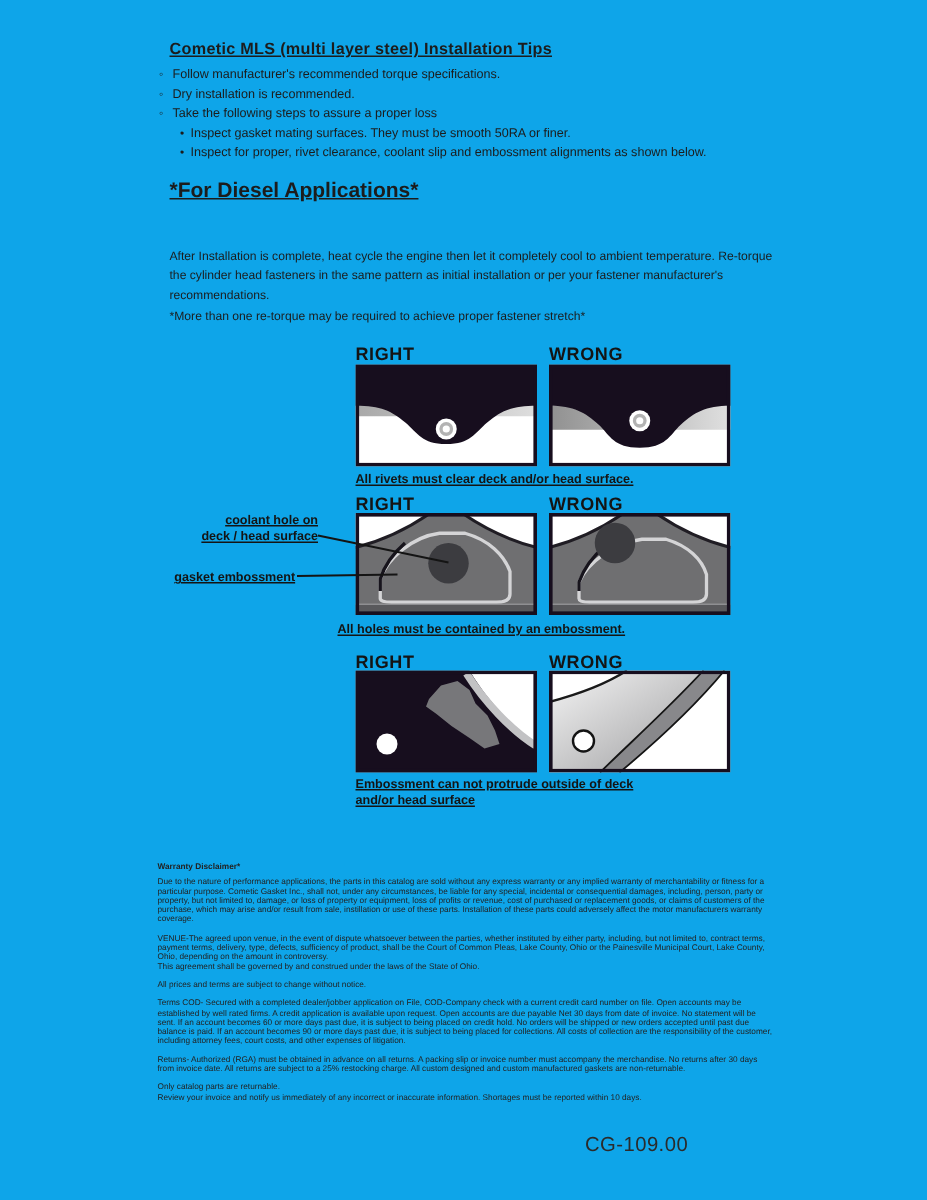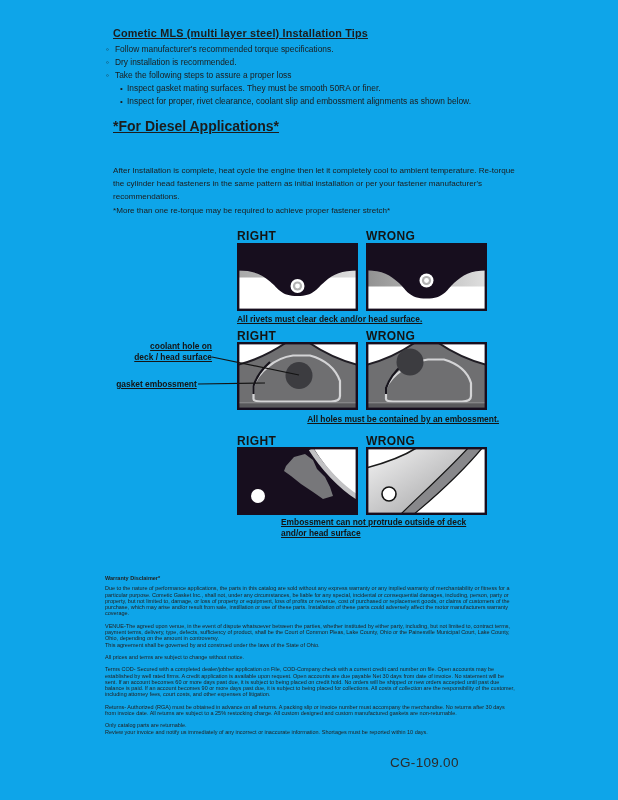--- a/index.html
+++ b/index.html
@@ -140,21 +140,21 @@
       <line x1="0" y1="60.8" x2="121" y2="60.8" stroke="#8f8f92" stroke-width="1"></line>
       <rect x="1.2" y="1.2" width="118.6" height="65.6" fill="none" stroke="#170e1e" stroke-width="2.4"></rect>
     </svg>
   </div>
 
   <svg class="abs leader" style="left:190px;top:340px;" width="120" height="50" viewBox="0 0 120 50">
     <line x1="22" y1="17" x2="109" y2="35" stroke="#141414" stroke-width="1.2"></line>
     <line x1="8" y1="44" x2="75" y2="43" stroke="#141414" stroke-width="1.2"></line>
   </svg>
 
-  <div class="abs cap" style="left:249px;top:414px;width:250px;text-align:right;">All holes must be contained by an embossment.</div>
+  <div class="abs cap" style="left:225px;top:414px;width:250px;text-align:left;">All holes must be contained by an embossment.</div>
 
   <div class="abs dlabel" style="left:237px;top:434px;">RIGHT</div>
   <div class="abs dlabel" style="left:366px;top:434px;">WRONG</div>
 
   <div class="abs panel" style="left:237px;top:447px;">
     <svg viewBox="0 0 121 68" preserveAspectRatio="none">
       <rect width="121" height="68" fill="#ffffff"></rect>
       <path d="M0,0 H76 C88,20 106,40 121,49 V68 H0 Z" fill="#170e1e"></path>
       <path d="M74,2 C86,21 104,40 120,50" stroke="#c2c2c4" stroke-width="5" fill="none"></path>
       <path d="M49,19 L57,10 L68,7 L76,13 L80,22 L88,30 L93,40 L96,49 L86,52 L76,45 L64,37 L54,29 L47,24 Z" fill="#77777a"></path>
@@ -175,21 +175,21 @@
       <path d="M52,0 L103,0 C78,27 52,50 34,68 L0,68 L0,21 C19,16 38,9 52,0 Z" fill="url(#g3b)"></path>
       <path d="M0,21 C19,16 38,9 52,0" stroke="#1a1a1a" stroke-width="1.6" fill="none"></path>
       <path d="M103,0 L117,0 C93,29 65,53 47,68 L34,68 C52,50 78,27 103,0 Z" fill="#88888b"></path>
       <path d="M103,0 C78,27 52,50 34,68" stroke="#141414" stroke-width="1.2" fill="none"></path>
       <path d="M117,0 C93,29 65,53 47,68" stroke="#141414" stroke-width="1.2" fill="none"></path>
       <circle cx="23" cy="47" r="7" fill="#ffffff" stroke="#141414" stroke-width="1.6"></circle>
       <rect x="1.2" y="1.2" width="118.6" height="65.6" fill="none" stroke="#170e1e" stroke-width="2.4"></rect>
     </svg>
   </div>
 
-  <div class="abs cap pre" style="left:237px;top:517px;width:240px;margin-left:44px;">Embossment can not protrude outside of deck
+  <div class="abs cap pre" style="left:237px;top:517px;width:240px;">Embossment can not protrude outside of deck
 and/or head surface</div>
 
   <div class="abs warranty">
     <p class="whead">Warranty Disclaimer*</p>
     <p>Due to the nature of performance applications, the parts in this catalog are sold without any express warranty or any implied warranty of merchantability or fitness for a particular purpose.  Cometic Gasket Inc., shall not, under any circumstances, be liable for any special, incidental or consequential damages, including, person, party or property, but not limited to, damage, or loss of property or equipment, loss of profits or revenue, cost of purchased or replacement goods, or claims of customers of the purchase, which may arise and/or result from sale, instillation or use of these parts.  Installation of these parts could adversely affect the motor manufacturers warranty coverage.</p>
     <p class="pre">VENUE-The agreed upon venue, in the event of dispute whatsoever between the parties, whether instituted by either party, including, but not limited to, contract terms, payment terms, delivery, type, defects, sufficiency of product, shall be the Court of Common Pleas, Lake County, Ohio or the Painesville Municipal Court, Lake County, Ohio, depending on the amount in controversy.
 This agreement shall be governed by and construed under the laws of the State of Ohio.</p>
     <p>All prices and terms are subject to change without notice.</p>
     <p>Terms COD- Secured with a completed dealer/jobber application on File, COD-Company check with a current credit card number on file.  Open accounts may be established by well rated firms.  A credit application is available upon request.  Open accounts are due payable Net 30 days from date of invoice.  No statement will be sent.  If an account becomes 60 or more days past due, it is subject to being placed on credit hold.  No orders will be shipped or new orders accepted until past due balance is paid.  If an account becomes 90 or more days past due, it is subject to being placed for collections.  All costs of collection are the responsibility of the customer, including attorney fees, court costs, and other expenses of litigation.</p>
     <p>Returns- Authorized (RGA) must be obtained in advance on all returns.  A packing slip or invoice number must accompany the merchandise.  No returns after 30 days from invoice date.  All returns are subject to a 25% restocking charge.  All custom designed and custom manufactured gaskets are non-returnable.</p>

